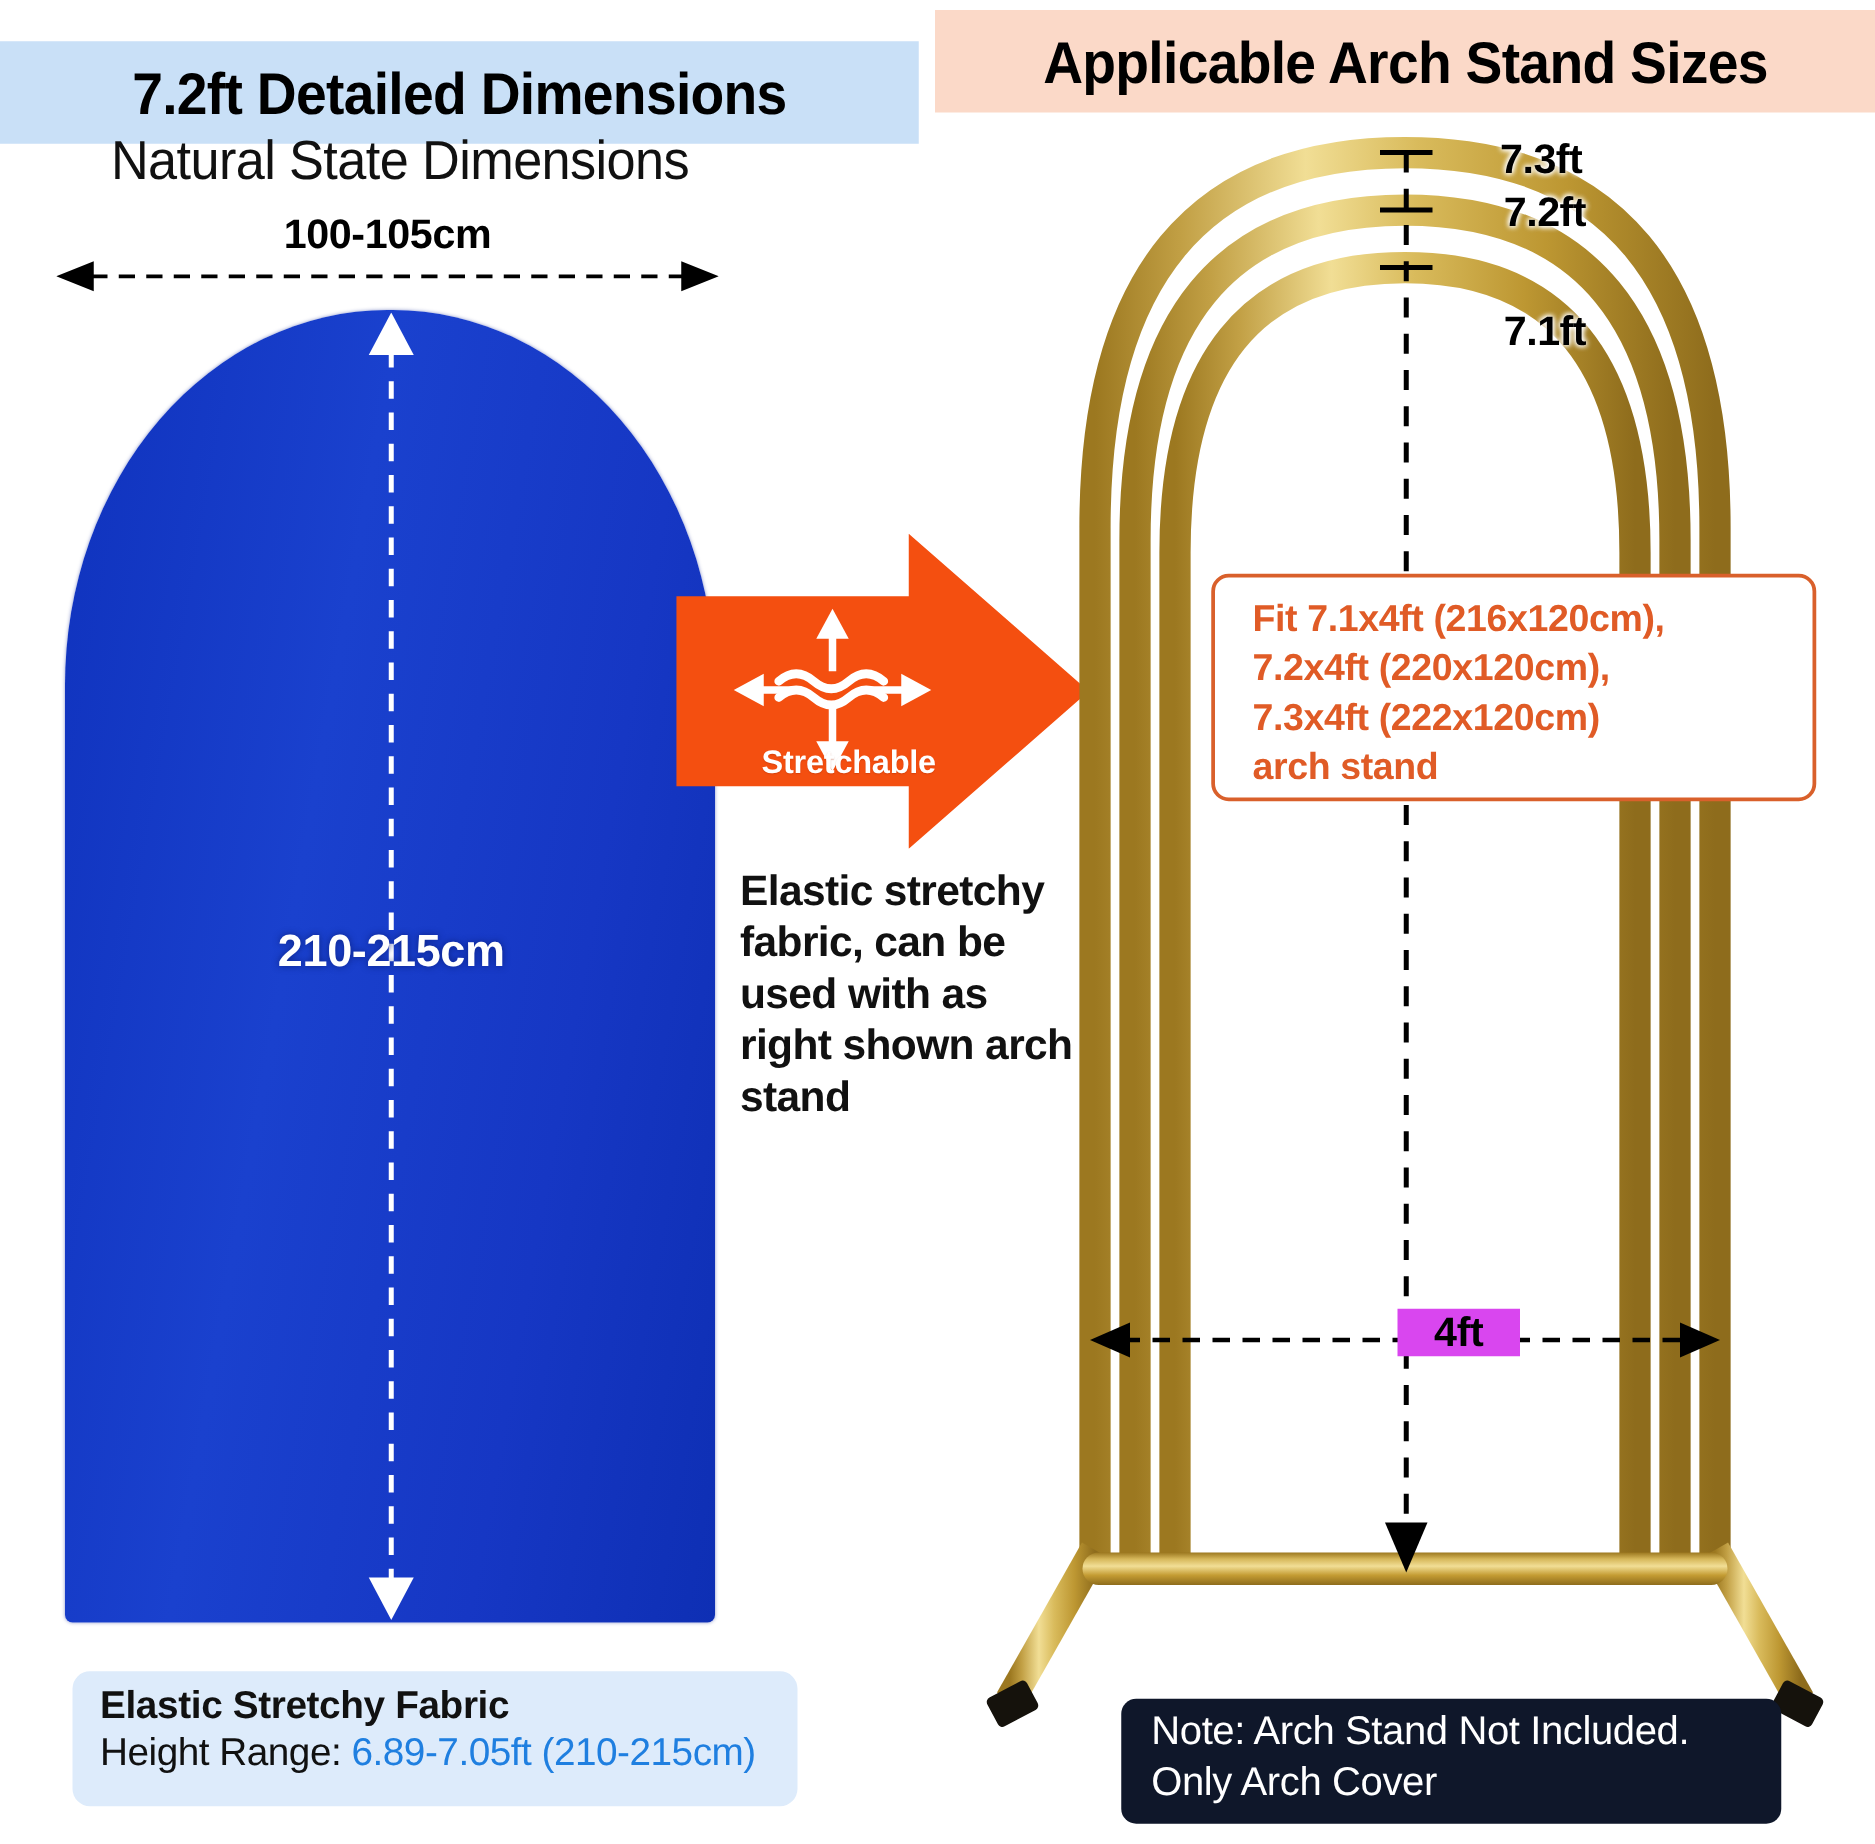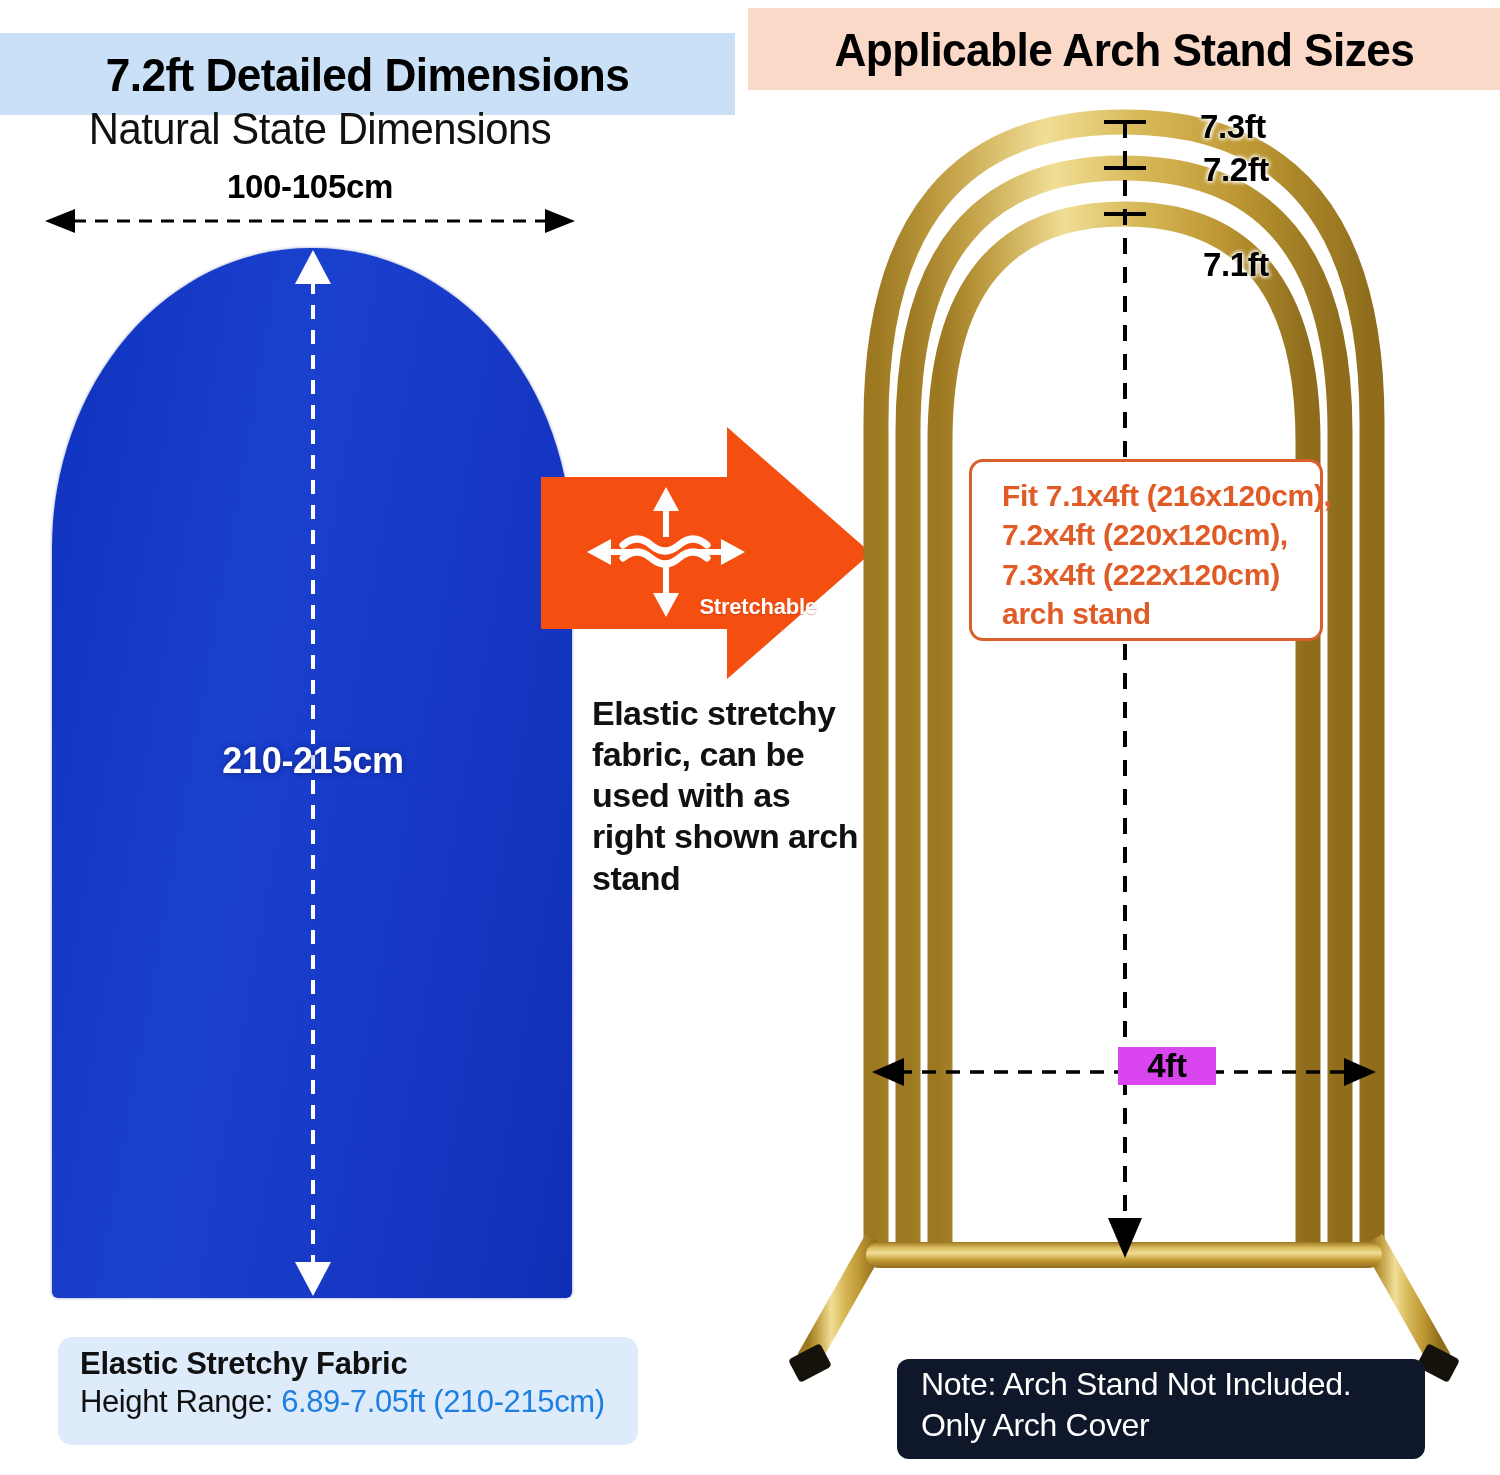--- a/index.html
+++ b/index.html
@@ -52,41 +52,41 @@
     position:absolute;left:58px;top:1337px;width:580px;height:108px;
     background:#ddebfb;border-radius:14px;padding:8px 0 0 22px;box-sizing:border-box;
   }
   #fabric-box .ttl{font-size:31px;font-weight:bold;color:#111;letter-spacing:-.3px;line-height:1.22;}
   #fabric-box .row{font-size:31px;color:#111;letter-spacing:-.4px;line-height:1.22;white-space:nowrap;}
   #fabric-box .val{color:#1f7fe0;}
 
   
   #stretch-arrow{position:absolute;left:541px;top:427px;width:330px;height:252px;}
   #stretch-word{
-    position:absolute;left:541px;top:594px;width:276px;text-align:right;
-    font-size:22px;font-weight:bold;color:#fff;letter-spacing:-.2px;
+    position:absolute;left:541px;top:594px;width:276px;text-align:center;
+    font-size:26px;font-weight:bold;color:#fff;letter-spacing:-.2px;
     text-shadow:0 1px 1px rgba(160,40,0,.35);
   }
   #elastic-note{
     position:absolute;left:592px;top:693px;width:268px;
     font-size:34px;font-weight:bold;color:#111;line-height:1.21;letter-spacing:-.5px;
   }
 
   
   #arch-svg{position:absolute;left:748px;top:92px;width:752px;height:1310px;}
   .arch-h-label{
     position:absolute;font-size:33px;font-weight:bold;color:#000;letter-spacing:-.4px;
     text-shadow:0 0 5px #fff,0 0 5px #fff,0 0 4px #fff;
   }
   #lbl-73{left:1200px;top:108px;}
   #lbl-72{left:1203px;top:151px;}
   #lbl-71{left:1203px;top:210px;margin-top:36px;}
 
   #fit-box{
-    position:absolute;left:969px;top:459px;width:354px;height:182px;
+    position:absolute;left:969px;top:459px;width:484px;height:182px;
     border:3px solid #d9602b;border-radius:14px;background:#fff;
     box-sizing:border-box;padding:14px 0 0 30px;
   }
   #fit-box .line{
     font-size:30px;font-weight:bold;color:#e05b26;line-height:1.31;
     letter-spacing:-.3px;white-space:nowrap;
   }
 
   #ft4-label{
     position:absolute;left:1118px;top:1047px;width:90px;text-align:center;

